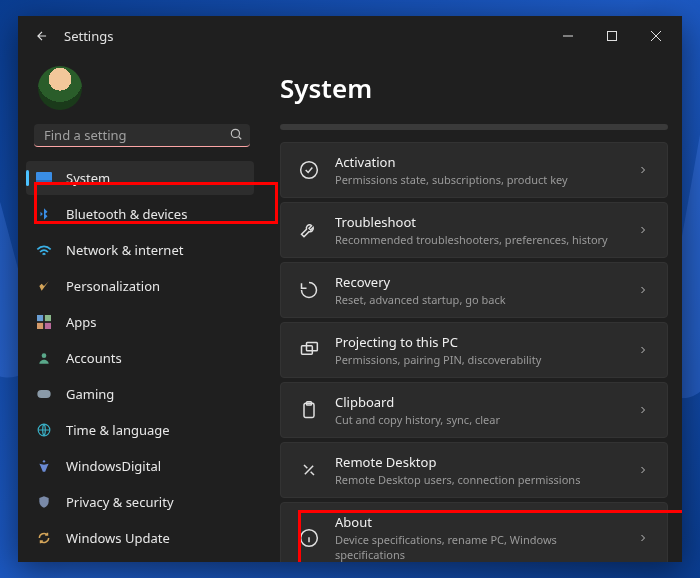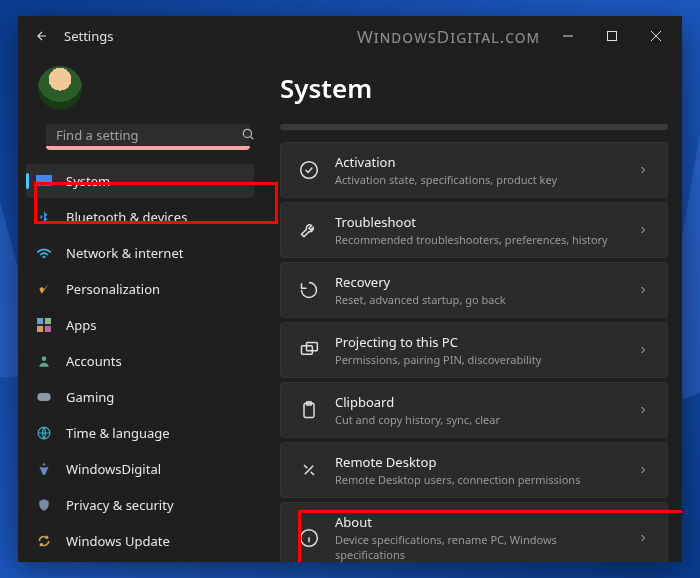--- a/index.html
+++ b/index.html
@@ -38,21 +38,21 @@
   overflow-y: auto;
 }
 .profile-row { display: flex; align-items: center; padding: 10px 8px 14px 12px; gap: 10px; }
 .avatar {
   width: 44px; height: 44px; border-radius: 50%;
   background: radial-gradient(circle at 50% 30%, #f2c79a 0 30%, #2a5d2a 30% 60%, #1a3a1a 60%);
   flex-shrink: 0;
 }
 .search-box {
   height: 34px; background: #2d2d2d; border-radius: 4px; display: flex; align-items: center;
-  padding: 0 10px; margin: 0 4px 14px 20px; border-bottom: 4px solid #fca5a5;
+  padding: 0 10px; margin: 0 4px 14px 8px; border-bottom: 1px solid #fca5a5;
 }
 .search-box input {
   flex: 1; background: transparent; border: none; outline: none; color: #c0c0c0;
   font-size: 13px;
 }
 .search-box input::placeholder { color: #a0a0a0; }
 .search-icon { color: #c0c0c0; }
 .nav { display: flex; flex-direction: column; gap: 2px; }
 .nav-item {
   height: 34px; display: flex; align-items: center; padding: 0 10px; gap: 14px;
@@ -96,21 +96,20 @@
 <div class="window">
 
   <div class="titlebar">
     <div class="back-btn">
       <svg width="14" height="14" viewBox="0 0 24 24" fill="none" stroke="currentColor" stroke-width="2">
           <path d="M19 12H5M12 19l-7-7 7-7"></path>
         </svg>
     </div>
     <div class="title-text">Settings</div>
     <div class="title-spacer"></div>
-    <div class="watermark">WindowsDigital.com</div>
     <div class="win-btns">
       <div class="win-btn">
           <svg viewBox="0 0 10 10">
             <path d="M0 5h10" stroke="currentColor" stroke-width="1"></path>
           </svg>
         </div>
       <div class="win-btn">
           <svg viewBox="0 0 10 10">
             <rect x="0.5" y="0.5" width="9" height="9" fill="none" stroke="currentColor" stroke-width="1"></rect>
           </svg>
@@ -243,21 +242,21 @@
 
         <div class="card">
           <span class="card-icon">
               <svg width="20" height="20" viewBox="0 0 24 24" fill="none" stroke="currentColor" stroke-width="1.8">
                 <circle cx="12" cy="12" r="10"></circle>
                 <path d="M8 12l3 3 5-6"></path>
               </svg>
             </span>
           <div class="card-text">
             <span class="card-title">Activation</span>
-            <span class="card-sub">Activation state, specifications, product key</span>
+            <span class="card-sub">Permissions state, subscriptions, product key</span>
           </div>
           <span class="chevron"><svg width="12" height="12" viewBox="0 0 24 24" fill="none" stroke="currentColor" stroke-width="2">
                 <path d="M9 18l6-6-6-6"></path>
               </svg></span>
         </div>
 
         <div class="card">
           <span class="card-icon">
               <svg width="20" height="20" viewBox="0 0 24 24" fill="none" stroke="currentColor" stroke-width="1.8">
                 <path d="M14 6a4 4 0 00-5 5l-6 6 3 3 6-6a4 4 0 005-5l-3 3-2-2 3-3z"></path>

